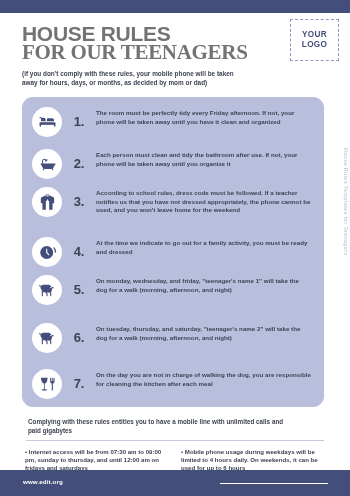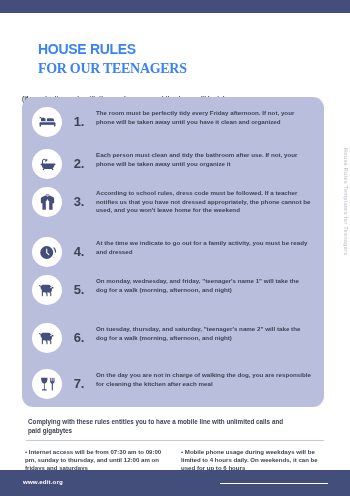--- a/index.html
+++ b/index.html
@@ -10,22 +10,22 @@
     -webkit-font-smoothing:antialiased;
   }
   .page{position:relative;width:350px;height:496px;background:#fff;}
 
   
   .topbar{position:absolute;left:0;top:0;width:350px;height:13px;background:#434f7a;}
 
   
   .header{position:absolute;left:22px;top:24px;width:306px;}
   .title{
-    color:#3b82f6;font-weight:bold;font-size:14px;line-height:19px;
-    letter-spacing:-0.3px;margin:16px;text-transform:uppercase;
+    color:#737373;font-weight:bold;font-size:21px;line-height:19px;
+    letter-spacing:-0.3px;margin:0;text-transform:uppercase;
   }
   .title .l2{display:block;font-family:Liberation Serif, serif;}
   .subtitle{
     margin-top:7px;color:#3d4354;font-size:6.4px;line-height:9px;
     font-weight:bold;max-width:218px;letter-spacing:0.01px;
   }
 
   
   .logobox{
     position:absolute;right:11px;top:19px;width:49px;height:42px;
@@ -92,20 +92,24 @@
   <div class="topbar"></div>
 
   <div class="header">
     <h1 class="title">
       <span>HOUSE RULES</span>
       <span class="l2">FOR OUR TEENAGERS</span>
     </h1>
     <div class="subtitle">(if you don't comply with these rules, your mobile phone will be taken away for hours, days, or months, as decided by mom or dad)</div>
   </div>
 
+  <div class="logobox">
+    <span>YOUR</span>
+    <span>LOGO</span>
+  </div>
 
   <div class="card">
     <div class="rules" id="rules-list">
         <div class="rule" style="position: absolute; top: 10px; left: 0px; width: 100%;">
           <div class="badge">
             <svg width="19" height="19" viewBox="0 0 24 24" fill="#434f7a">
               <path d="M2 11.2V7.2c0-.5.4-.9.9-.9s.9.4.9.9v3.1h16.4V9c0-1.3-1-2.3-2.3-2.3h-5.6c-.6 0-1 .4-1 1v2.5H9.6V8.2c0-1.3-1-2.3-2.3-2.3H5.1c-.4 0-.7.1-1 .2V5.8c0-.5-.4-.9-.9-.9h-.3C2.4 4.9 2 5.3 2 5.8v5.4zm0 1.6v3.6c0 .5.4.9.9.9s.9-.4.9-.9v-1.6h16.4v1.6c0 .5.4.9.9.9s.9-.4.9-.9v-3.6H2z"></path>
               <rect x="2" y="11.6" width="20" height="2.6" rx="1"></rect>
             </svg>
           </div>

